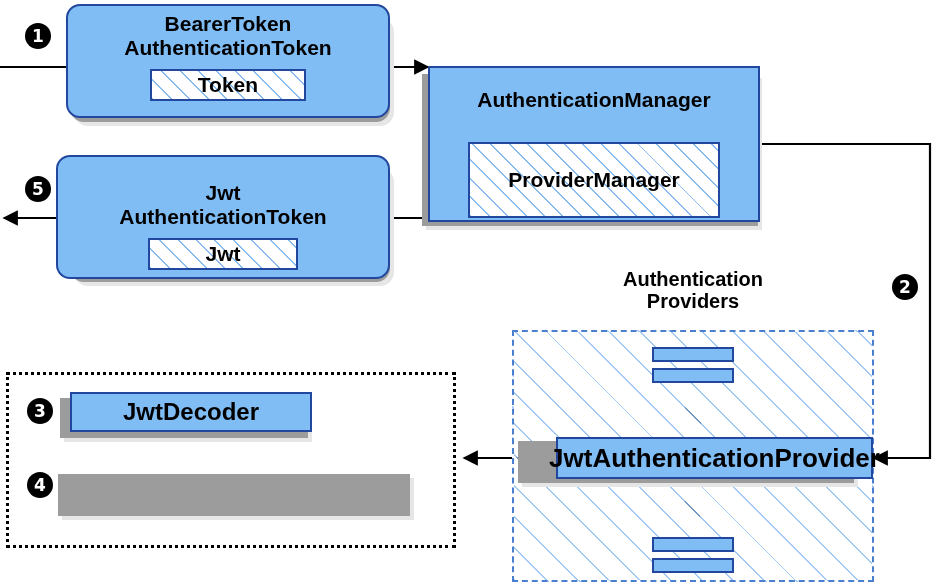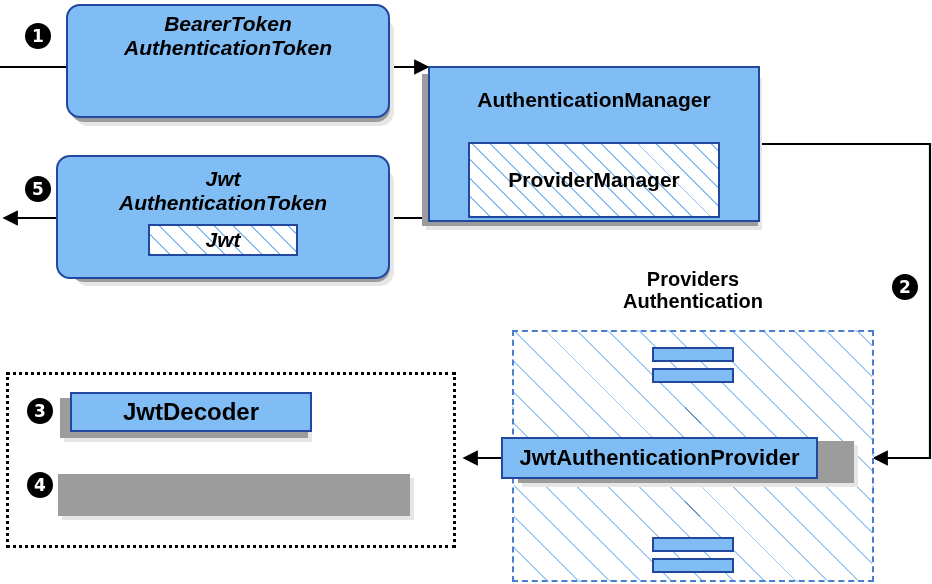--- a/index.html
+++ b/index.html
@@ -32,21 +32,21 @@
     z-index:4;
   }
   .shadow-dark,.shadow-light{
     position:absolute;
     box-sizing:border-box;
     z-index:2;
   }
   .shadow-dark{background:#9c9c9c;}
   .shadow-light{background:#e6e6e6;z-index:1;}
 
-  .rounded{border-radius:14px;font-style:italic;}
+  .rounded{border-radius:14px;}
   .rounded.shadow-dark,.rounded.shadow-light{border-radius:14px;}
 
   
   .chip{
     position:relative;
     box-sizing:border-box;
     border:2px solid #22479e;
     background:
       repeating-linear-gradient(45deg,
         rgba(138,188,240,0.85) 0px,
@@ -146,57 +146,60 @@
     <path d="M 760 144 L 930 144 L 930 458 L 874 458" stroke="#000" stroke-width="2.2" fill="none" marker-end="url(#arrowHead)"></path>
 
     <path d="M 520 458 L 464 458" stroke="#000" stroke-width="2.2" fill="none" marker-end="url(#arrowHead)"></path>
 
     <path d="M 693 394 L 693 437" stroke="#000" stroke-width="3.4" fill="none" marker-start="url(#arrowTail)" marker-end="url(#arrowHead)"></path>
 
     <path d="M 693 487 L 693 528" stroke="#000" stroke-width="3.4" fill="none" marker-start="url(#arrowTail)" marker-end="url(#arrowHead)"></path>
   </svg>
 
   <div class="group-title" style="left:512px;top:268px;width:362px;font-size:20px;">
+    <div>Authentication</div>
     <div>Providers</div>
-    <div>Authentication</div>
   </div>
 
   <div class="group-hatch" style="left:512px;top:330px;width:362px;height:252px;"></div>
 
   <div class="bar" style="left:652px;top:347px;width:82px;height:15px;"></div>
   <div class="bar" style="left:652px;top:368px;width:82px;height:15px;"></div>
 
   <div class="bar" style="left:652px;top:537px;width:82px;height:15px;"></div>
   <div class="bar" style="left:652px;top:558px;width:82px;height:15px;"></div>
 
   <div class="shadow-light" style="left:522px;top:445px;width:336px;height:42px;"></div>
   <div class="shadow-dark" style="left:518px;top:441px;width:336px;height:42px;"></div>
-  <div class="node" style="left:501px;top:437px;width:317px;height:42px;justify-content:center;font-size:22px;">
+  <div class="node" style="left:556px;top:437px;width:317px;height:42px;justify-content:center;font-size:26px;">
     <span>JwtAuthenticationProvider</span>
   </div>
 
   <div class="shadow-light" style="left:426px;top:78px;width:336px;height:152px;"></div>
   <div class="shadow-dark" style="left:422px;top:74px;width:336px;height:152px;"></div>
   <div class="node" style="left:428px;top:66px;width:332px;height:156px;padding-top:20px;font-size:21px;gap:16px;">
     <span>AuthenticationManager</span>
     <div class="chip" style="margin-top:14px;width:252px;height:76px;font-size:21px;">
       <span>ProviderManager</span>
     </div>
   </div>
 
   <div class="shadow-light rounded" style="left:74px;top:18px;width:320px;height:108px;"></div>
   <div class="shadow-dark rounded" style="left:70px;top:14px;width:320px;height:108px;"></div>
   <div class="node rounded" style="left:66px;top:4px;width:324px;height:114px;padding-top:6px;font-size:21px;line-height:1.16;">
     <span>BearerToken</span>
     <span>AuthenticationToken</span>
+    <div class="chip" style="margin-top:8px;width:156px;height:32px;font-size:21px;">
+      <span>Token</span>
+    </div>
   </div>
 
   <div class="shadow-light rounded" style="left:74px;top:168px;width:320px;height:118px;"></div>
   <div class="shadow-dark rounded" style="left:70px;top:164px;width:320px;height:118px;"></div>
-  <div class="node rounded" style="left:56px;top:155px;width:334px;height:124px;padding-top:10px;font-size:21px;line-height:1.16;">
+  <div class="node rounded" style="left:56px;top:155px;width:334px;height:124px;padding-top:24px;font-size:21px;line-height:1.16;">
     <span>Jwt</span>
     <span>AuthenticationToken</span>
     <div style="display:flex;gap:10px;margin-top:8px;">
       <div class="chip" style="width:150px;height:32px;font-size:21px;">
         <span>Jwt</span>
       </div>
     </div>
   </div>
 
   <div class="group-dotted" style="left:6px;top:372px;width:450px;height:176px;"></div>

